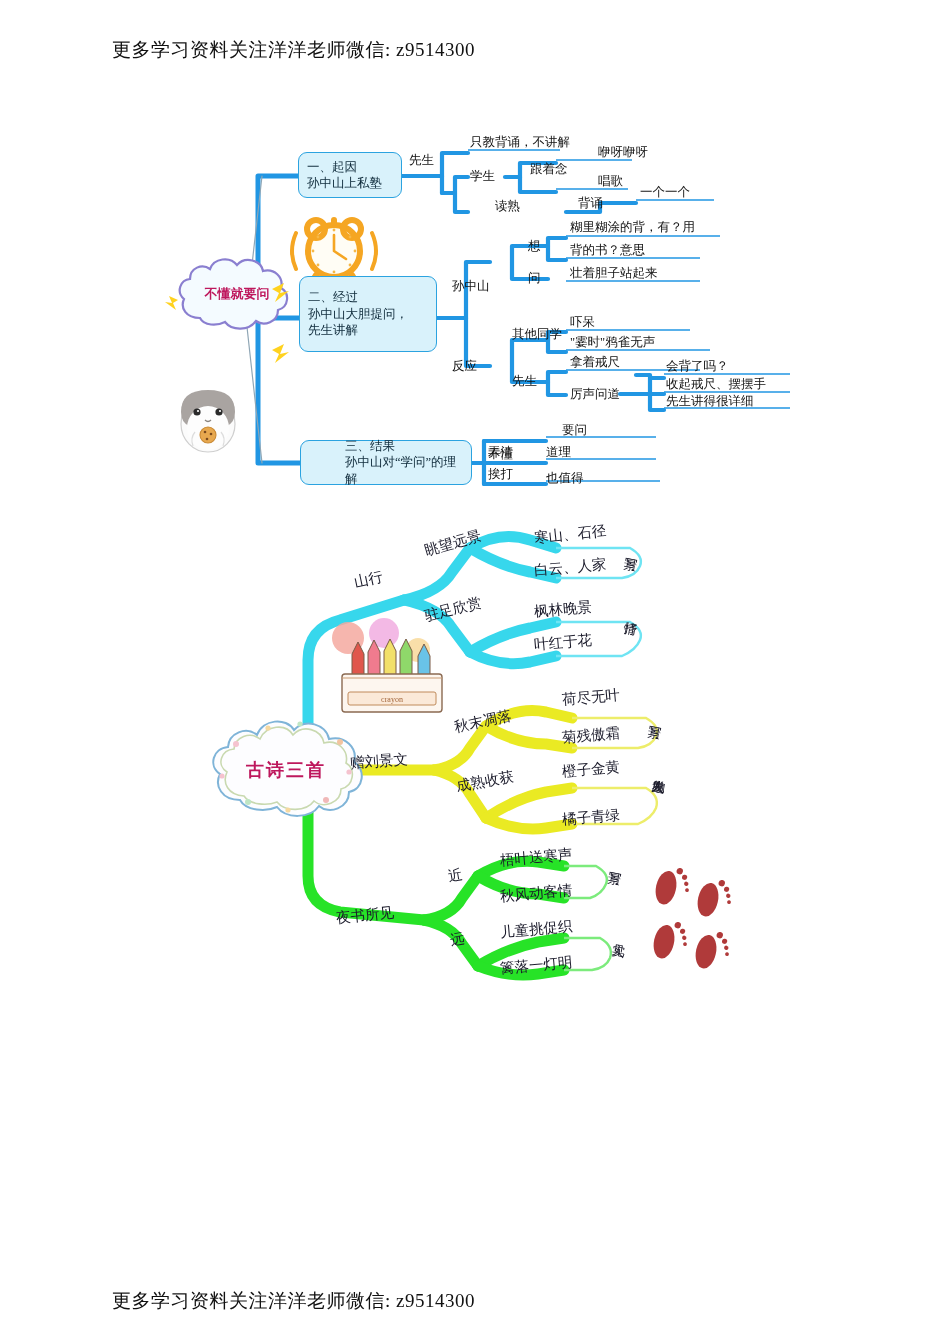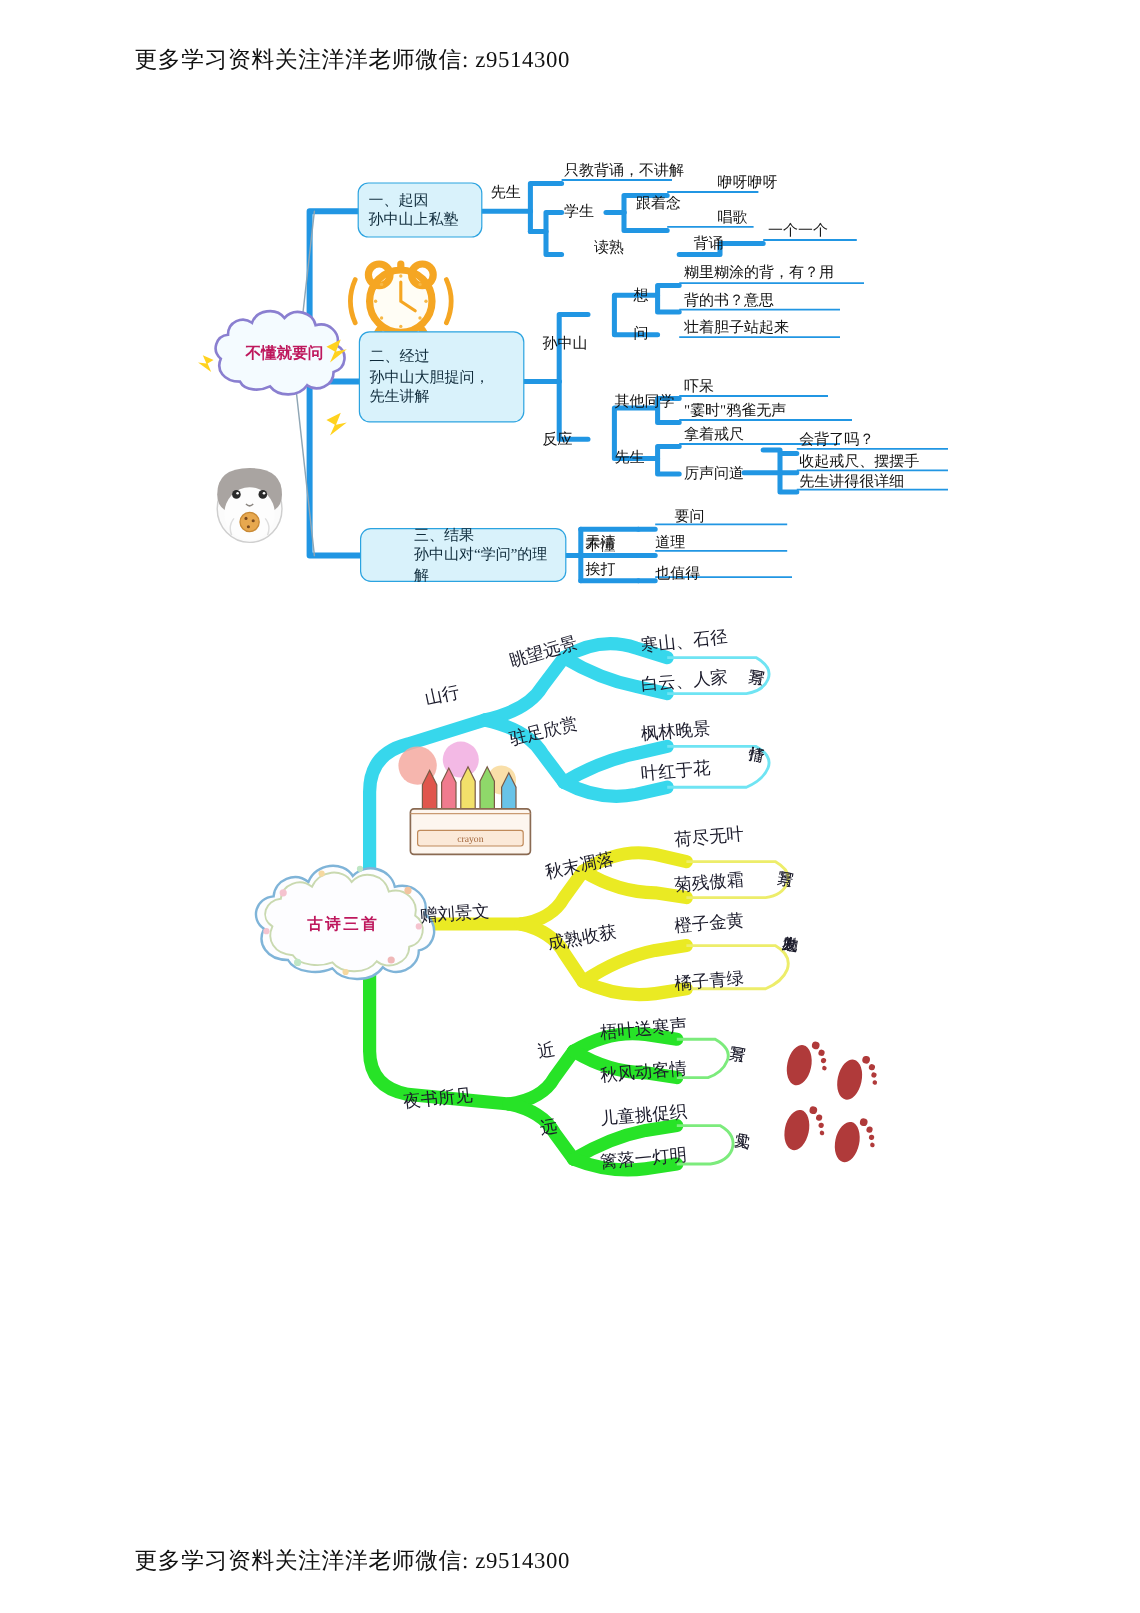--- a/index.html
+++ b/index.html
@@ -352,21 +352,21 @@
         <ellipse cx="10" cy="18" rx="10" ry="17"></ellipse>
         <circle cx="20" cy="-1" r="3.2"></circle>
           <circle cx="26" cy="4" r="2.6"></circle>
         <circle cx="29" cy="10" r="2.2"></circle>
           <circle cx="31" cy="16" r="1.9"></circle>
       </g>
     </g>
   </svg>
 
   <div class="cloud" style="left:216px; top:718px; width:140px; height:104px;">
-    <span class="cloud-label" style="font-size:13px; letter-spacing:2px;">古诗三首</span>
+    <span class="cloud-label" style="font-size:18px; letter-spacing:2px;">古诗三首</span>
   </div>
 
   <div class="hw" style="left:354px; top:570px; transform:rotate(-12deg);">山行</div>
   <div class="hw" style="left:424px; top:534px; transform:rotate(-16deg);">眺望远景</div>
   <div class="hw" style="left:424px; top:600px; transform:rotate(-14deg);">驻足欣赏</div>
   <div class="hw" style="left:534px; top:525px; transform:rotate(-6deg);">寒山、石径</div>
   <div class="hw" style="left:534px; top:558px; transform:rotate(-5deg);">白云、人家</div>
   <div class="hw" style="left:534px; top:600px; transform:rotate(-5deg);">枫林晚景</div>
   <div class="hw" style="left:534px; top:633px; transform:rotate(-5deg);">叶红于花</div>
   <div class="hw rot" style="left:624px; top:548px; writing-mode:vertical-rl; transform:rotate(10deg);">写景</div>

